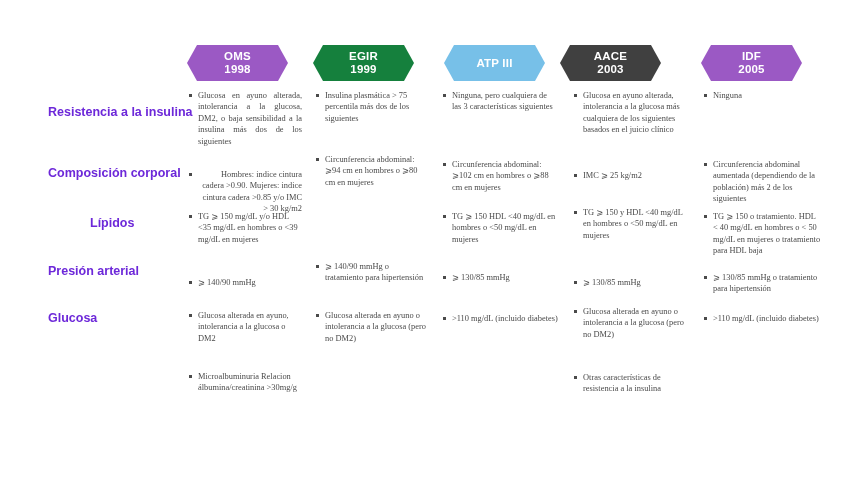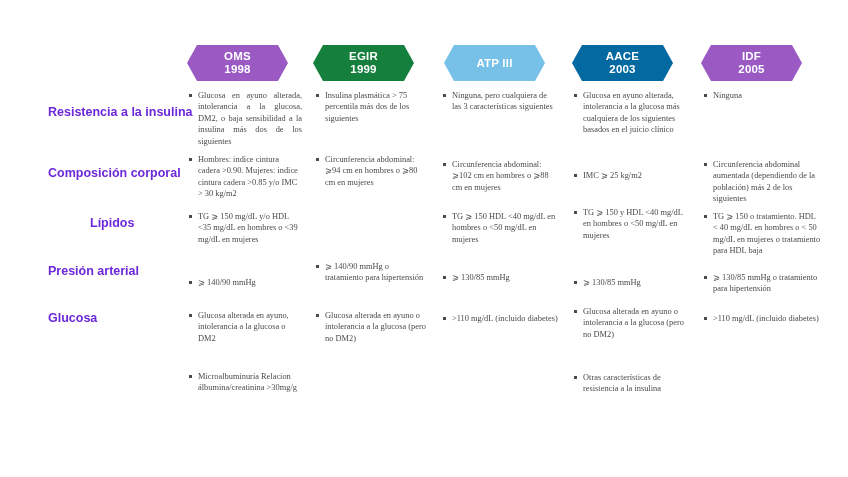--- a/index.html
+++ b/index.html
@@ -99,21 +99,21 @@
 
     <div class="chev" id="chev-egir" style="left: 313px; width: 101px; background: #15803d;">
       <span class="l1">EGIR</span>
       <span class="l2">1999</span>
     </div>
 
     <div class="chev" id="chev-atp3" style="left: 444px; width: 101px; background: rgb(119, 192, 232);">
       <span class="l1">ATP III</span>
     </div>
 
-    <div class="chev" id="chev-aace" style="left: 572px; width: 101px; background: #0369a1;">
+    <div class="chev" id="chev-aace" style="left: 560px; width: 101px; background: #404040;">
       <span class="l1">AACE</span>
       <span class="l2">2003</span>
     </div>
 
     <div class="chev" id="chev-idf" style="left: 701px; width: 101px; background: rgb(155, 89, 196);">
       <span class="l1">IDF</span>
       <span class="l2">2005</span>
     </div>
   </div>
 
@@ -121,21 +121,21 @@
   <div class="row-label" style="top:166px;">Composición corporal</div>
   <div class="row-label" style="top:216px;padding-left:42px;">Lípidos</div>
   <div class="row-label" style="top:264px;">Presión arterial</div>
   <div class="row-label" style="top:311px;">Glucosa</div>
 
   <div class="cell just" style="left:189px; top:90px; width:113px;">
     <ul>
         <li>Glucosa en ayuno alterada, intolerancia a la glucosa, DM2, o baja sensibilidad a la insulina más dos de los siguientes</li>
       </ul>
   </div>
-  <div class="cell" style="left:189px; top:154px; width:113px;">
+  <div class="cell" style="left:189px; top:169px; width:113px;text-align:right;">
     <ul>
         <li>Hombres: indice cintura cadera &gt;0.90. Mujeres: indice cintura cadera &gt;0.85 y/o IMC &gt; 30 kg/m2</li>
       </ul>
   </div>
   <div class="cell" style="left:189px; top:211px; width:113px;">
     <ul>
         <li>TG ⩾ 150 mg/dL y/o HDL &lt;35 mg/dL en hombres o &lt;39 mg/dL en mujeres</li>
       </ul>
   </div>
   <div class="cell" style="left:189px; top:277px; width:113px;">

